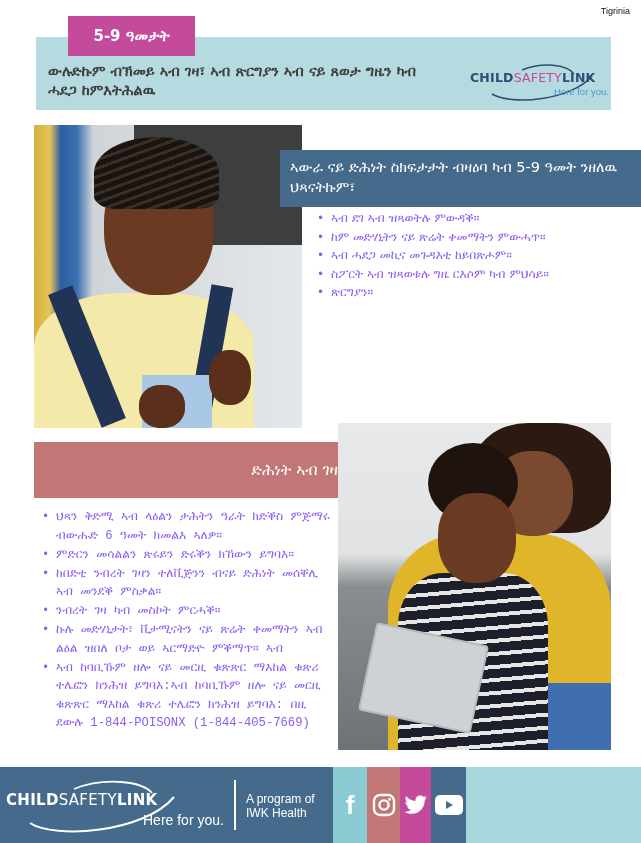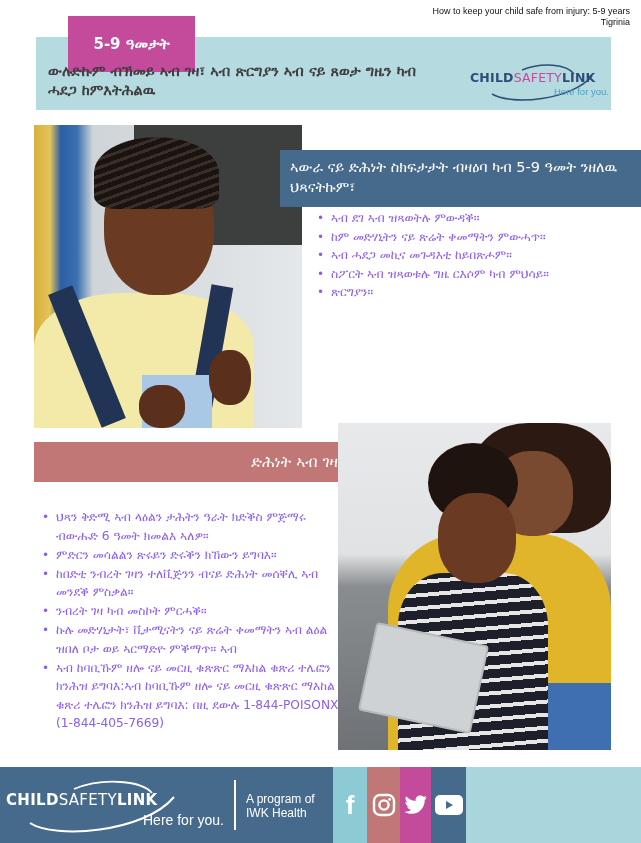--- a/index.html
+++ b/index.html
@@ -2,21 +2,21 @@
 <html><head>
 <meta charset="utf-8">
 <style>
   * { box-sizing: border-box; margin: 0; padding: 0; }
   html, body { width: 641px; height: 843px; background: #ffffff; overflow: hidden; }
   body { position: relative; font-family: "DejaVu Sans", sans-serif; color: #222; }
 
   .doc-meta { position: absolute; right: 11px; top: 6px; text-align: right; font-family: "Liberation Sans", sans-serif; font-size: 9px; line-height: 11px; color: #111; }
 
   .top-banner { position: absolute; left: 36px; top: 37px; width: 575px; height: 73px; background: #b5dbe0; }
-  .age-tag { position: absolute; left: 68px; top: 16px; width: 127px; height: 56px; background: #c44a9c; color: #fff; font-size: 15px; font-weight: bold; display: flex; align-items: center; justify-content: center; }
+  .age-tag { position: absolute; left: 68px; top: 16px; width: 127px; height: 40px; background: #c44a9c; color: #fff; font-size: 15px; font-weight: bold; display: flex; align-items: center; justify-content: center; }
   .banner-title { position: absolute; left: 48px; top: 62px; width: 400px; font-size: 14.5px; font-weight: bold; line-height: 19px; color: #3f3f3f; }
 
   .logo-top { position: absolute; left: 470px; top: 62px; width: 145px; height: 40px; }
   .logo-top .lt-child { position: absolute; left: 0; top: 8px; font-family: "DejaVu Sans", sans-serif; font-weight: bold; font-size: 12.5px; color: #2d4e77; letter-spacing: 0.2px; }
   .logo-top .lt-child .pink { color: #c44a9c; font-weight: normal; }
   .logo-top .lt-here { position: absolute; left: 84px; top: 24px; font-family: "Liberation Sans", sans-serif; font-size: 9.5px; color: #4a9fc8; }
   .logo-top svg { position: absolute; left: 12px; top: 2px; }
 
   .photo { position: absolute; overflow: hidden; }
   .photo-girl { left: 34px; top: 125px; width: 268px; height: 303px; background: linear-gradient(90deg, #d9b13c 0%, #e4c35a 6%, #2b5fa5 10%, #3a6fb0 16%, #cfd4d8 22%, #e5e8ea 100%); }
@@ -25,27 +25,27 @@
   .photo-girl .hair { position: absolute; left: 60px; top: 12px; width: 125px; height: 72px; border-radius: 55% 55% 20% 20%; background: repeating-linear-gradient(160deg, #1a1411 0 5px, #3a2e28 5px 8px); }
   .photo-girl .shirt { position: absolute; left: 0; top: 168px; width: 220px; height: 135px; border-radius: 40% 40% 0 0; background: #f3e9a9; }
   .photo-girl .strap-l { position: absolute; left: 40px; top: 160px; width: 26px; height: 143px; background: #223456; transform: rotate(-22deg); }
   .photo-girl .strap-r { position: absolute; left: 165px; top: 160px; width: 22px; height: 143px; background: #223456; transform: rotate(10deg); }
   .photo-girl .overall { position: absolute; left: 108px; top: 250px; width: 70px; height: 53px; background: #a8c8e6; }
   .photo-girl .hand-l { position: absolute; left: 105px; top: 260px; width: 46px; height: 43px; border-radius: 45%; background: #5a2f1c; }
   .photo-girl .hand-r { position: absolute; left: 175px; top: 225px; width: 42px; height: 55px; border-radius: 45%; background: #5a2f1c; }
 
   .section-head { position: absolute; color: #fff; font-size: 14.5px; line-height: 20px; }
   .head-blue { left: 280px; top: 150px; width: 379px; height: 57px; background: #456a8c; padding: 7px 10px 0 10px; }
-  .head-pink { left: 34px; top: 442px; width: 316px; height: 40px; background: #c27777; display: flex; align-items: center; justify-content: flex-end; padding-right: 12px; font-size: 15.5px; }
+  .head-pink { left: 34px; top: 442px; width: 316px; height: 56px; background: #c27777; display: flex; align-items: center; justify-content: flex-end; padding-right: 12px; font-size: 15.5px; }
 
   ul.bullets { position: absolute; list-style: none; font-size: 12.2px; line-height: 18.5px; color: #8b5cf6; }
   ul.bullets li { position: relative; padding-left: 16px; }
   ul.bullets li::before { content: "•"; position: absolute; left: 2px; top: 0; font-size: 12px; }
   .list-1 { left: 315px; top: 209px; width: 320px; }
-  .list-2 { left: 40px; top: 508px; width: 300px; font-size: 11.6px; line-height: 16px; }
+  .list-2 { left: 40px; top: 508px; width: 300px; font-size: 11.6px; line-height: 16px; font-family: Liberation Mono, monospace; }
   .list-2 li { margin-bottom: 0.5px; }
 
   .photo-family { left: 338px; top: 423px; width: 273px; height: 327px; background: linear-gradient(180deg, #e8e9ea 0%, #e0e2e3 40%, #8a8d90 50%, #6e7276 100%); }
   .photo-family .mom-hair { position: absolute; left: 135px; top: 0; width: 138px; height: 110px; border-radius: 40% 40% 30% 30%; background: #2c1a12; }
   .photo-family .mom-face { position: absolute; left: 155px; top: 28px; width: 80px; height: 85px; border-radius: 45%; background: #7a4a30; }
   .photo-family .mom-sweater { position: absolute; left: 50px; top: 110px; width: 223px; height: 217px; border-radius: 35% 35% 0 0; background: #e1b52a; }
   .photo-family .girl-hair { position: absolute; left: 90px; top: 20px; width: 90px; height: 80px; border-radius: 50%; background: #1e130e; }
   .photo-family .girl-face { position: absolute; left: 100px; top: 70px; width: 78px; height: 90px; border-radius: 45%; background: #6a3b22; }
   .photo-family .girl-shirt { position: absolute; left: 60px; top: 150px; width: 150px; height: 177px; border-radius: 30% 30% 0 0; background: repeating-linear-gradient(175deg, #1d1f2a 0 9px, #e6e6e6 9px 13px); }
   .photo-family .tablet { position: absolute; left: 28px; top: 210px; width: 115px; height: 90px; background: #cfd2d4; border: 2px solid #b7babd; transform: rotate(12deg); border-radius: 4px; }
@@ -64,21 +64,20 @@
   .s-tw { left: 400px; width: 31px; background: #c44a9c; }
   .s-yt { left: 431px; width: 35px; background: #456a8c; }
   .f-site-bg { position: absolute; left: 466px; top: 0; width: 175px; height: 76px; background: #a9d6dc; }
   .f-site { position: absolute; left: 477px; top: 26px; font-family: "Liberation Sans", sans-serif; font-size: 19.5px; color: #3f5f80; }
   .f-site b { font-weight: bold; }
 </style>
 </head>
 <body>
 
 <div class="doc-meta">
-  <div>How to keep your child safe from injury: 5-9 years</div>
   <div>Tigrinia</div>
 </div>
 
 <div class="top-banner"></div>
 <div class="age-tag">5-9 ዓመታት</div>
 <div class="banner-title">ውሉድኩም ብኽመይ ኣብ ገዛ፣ ኣብ ጽርግያን ኣብ ናይ ጸወታ ግዜን ካብ ሓደጋ ከምእትሕልዉ</div>
 
 <div class="logo-top">
   <svg width="120" height="38" viewBox="0 0 120 38">
     <path d="M10 30 C 30 42, 90 36, 110 12" stroke="#2d4e77" stroke-width="1.6" fill="none"></path>

